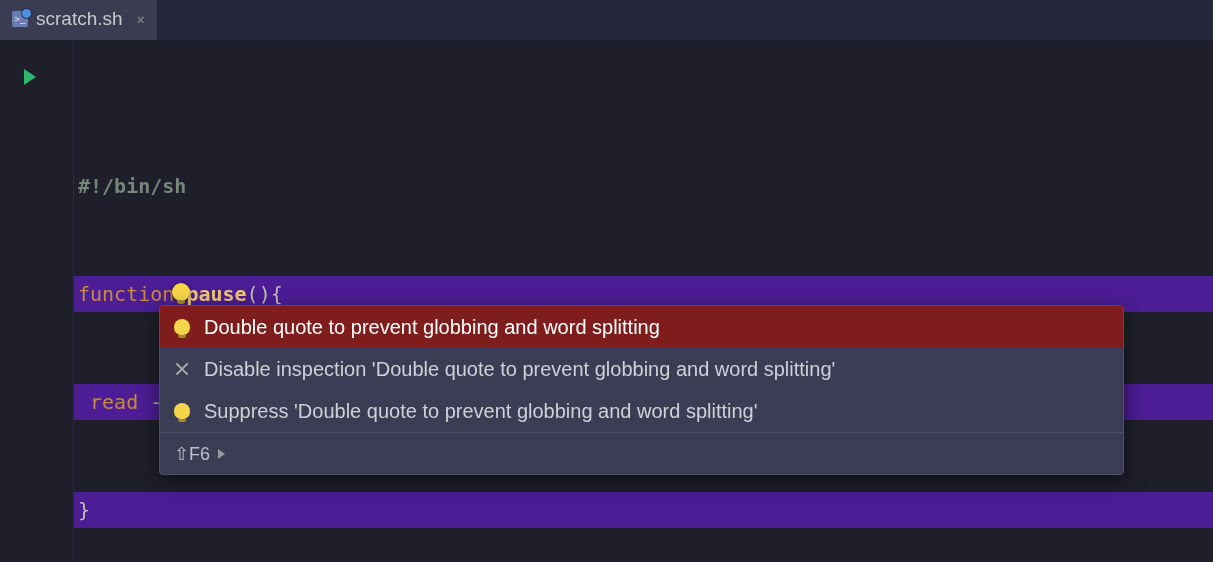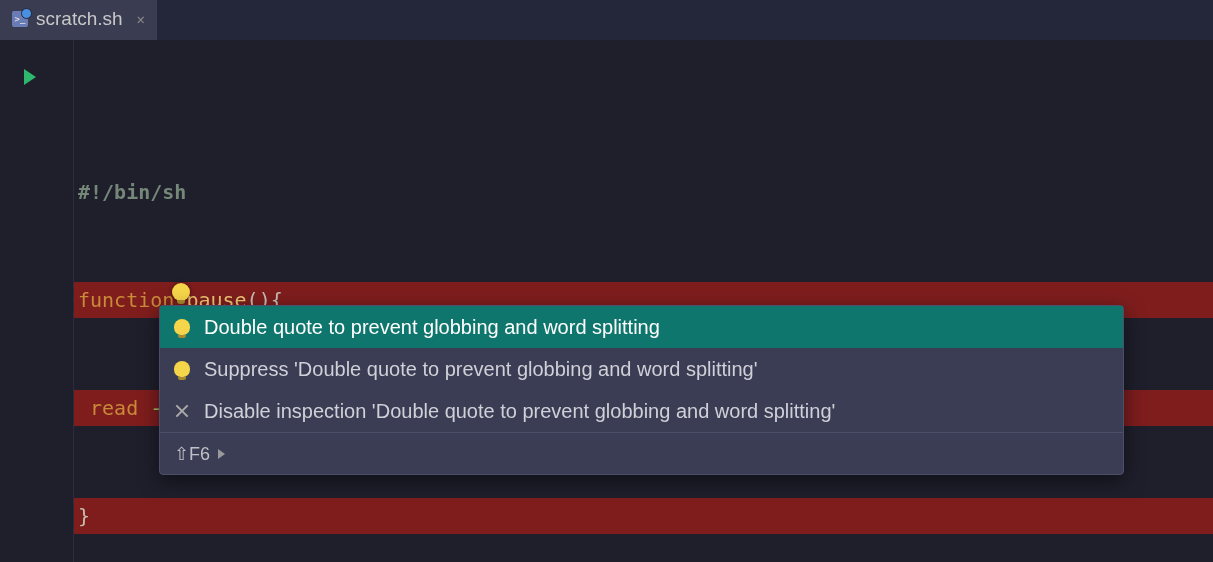--- a/index.html
+++ b/index.html
@@ -74,31 +74,31 @@
   border-bottom: 8px solid transparent;
   margin-top: 4px;
 }
 .left-margin {
   width: 14px;
   background: #1e1f2b;
   border-right: 1px solid #2a2c42;
 }
 .code-content {
   flex: 1;
-  padding-top: 26px;
+  padding-top: 20px;
   font-size: 20px;
   line-height: 36px;
   white-space: pre;
   position: relative;
 }
 .line { height: 36px; display: flex; align-items: center; padding-left: 4px; }
-.hl-bg { background: #7f1d1d; align-items: center; }
+.hl-bg { background: #4c1d95; align-items: center; }
 .shebang { color: #748779; font-weight: bold; }
 .keyword { color: #c98a39; }
-.fname { color: #f0c674; }
+.fname { color: #f0c674; font-weight: bold; }
 .plain { color: #c5c0b2; }
 .builtin { color: #c98a39; }
 .flag { color: #a5c25c; }
 .dollar { color: #c98a39; }
 .string { color: #8fb573; }
 .bulb-marker {
   position: absolute;
   width: 18px;
   height: 18px;
   background: #f5d549;
@@ -133,21 +133,21 @@
   font-size: 20px;
 }
 .popup-item {
   display: flex;
   align-items: center;
   padding: 6px 14px;
   gap: 14px;
   color: #d0d0d8;
   height: 42px;
 }
-.popup-item.selected { background: #0f766e; color: #fff; }
+.popup-item.selected { background: #7f1d1d; color: #fff; }
 .popup-item.footer { border-top: 1px solid #4c4e6a; justify-content: space-between; }
 .footer-left { display:flex; align-items:center; gap:14px; }
 .bulb-icon {
   width: 16px; height: 16px;
   background: #f5d549;
   border-radius: 50% 50% 45% 45%;
   position: relative;
   flex-shrink: 0;
 }
 .bulb-icon::after {
@@ -220,26 +220,26 @@
     
   </div>
 </div>
 
 <div class="popup">
   <div class="popup-item selected">
     <span class="bulb-icon"></span>
     <span>Double quote to prevent globbing and word splitting</span>
   </div>
   <div class="popup-item">
+    <span class="x-icon"></span>
+    <span>Disable inspection 'Double quote to prevent globbing and word splitting'</span>
+  </div>
+  <div class="popup-item">
     <span class="bulb-icon"></span>
     <span>Suppress 'Double quote to prevent globbing and word splitting'</span>
-  </div>
-  <div class="popup-item">
-    <span class="x-icon"></span>
-    <span>Disable inspection 'Double quote to prevent globbing and word splitting'</span>
   </div>
   <div class="popup-item footer">
     <span class="kbd">
       <span>⇧F6</span>
       <span class="chev-right"></span>
     </span>
   </div>
 </div>
 
 </body></html>

